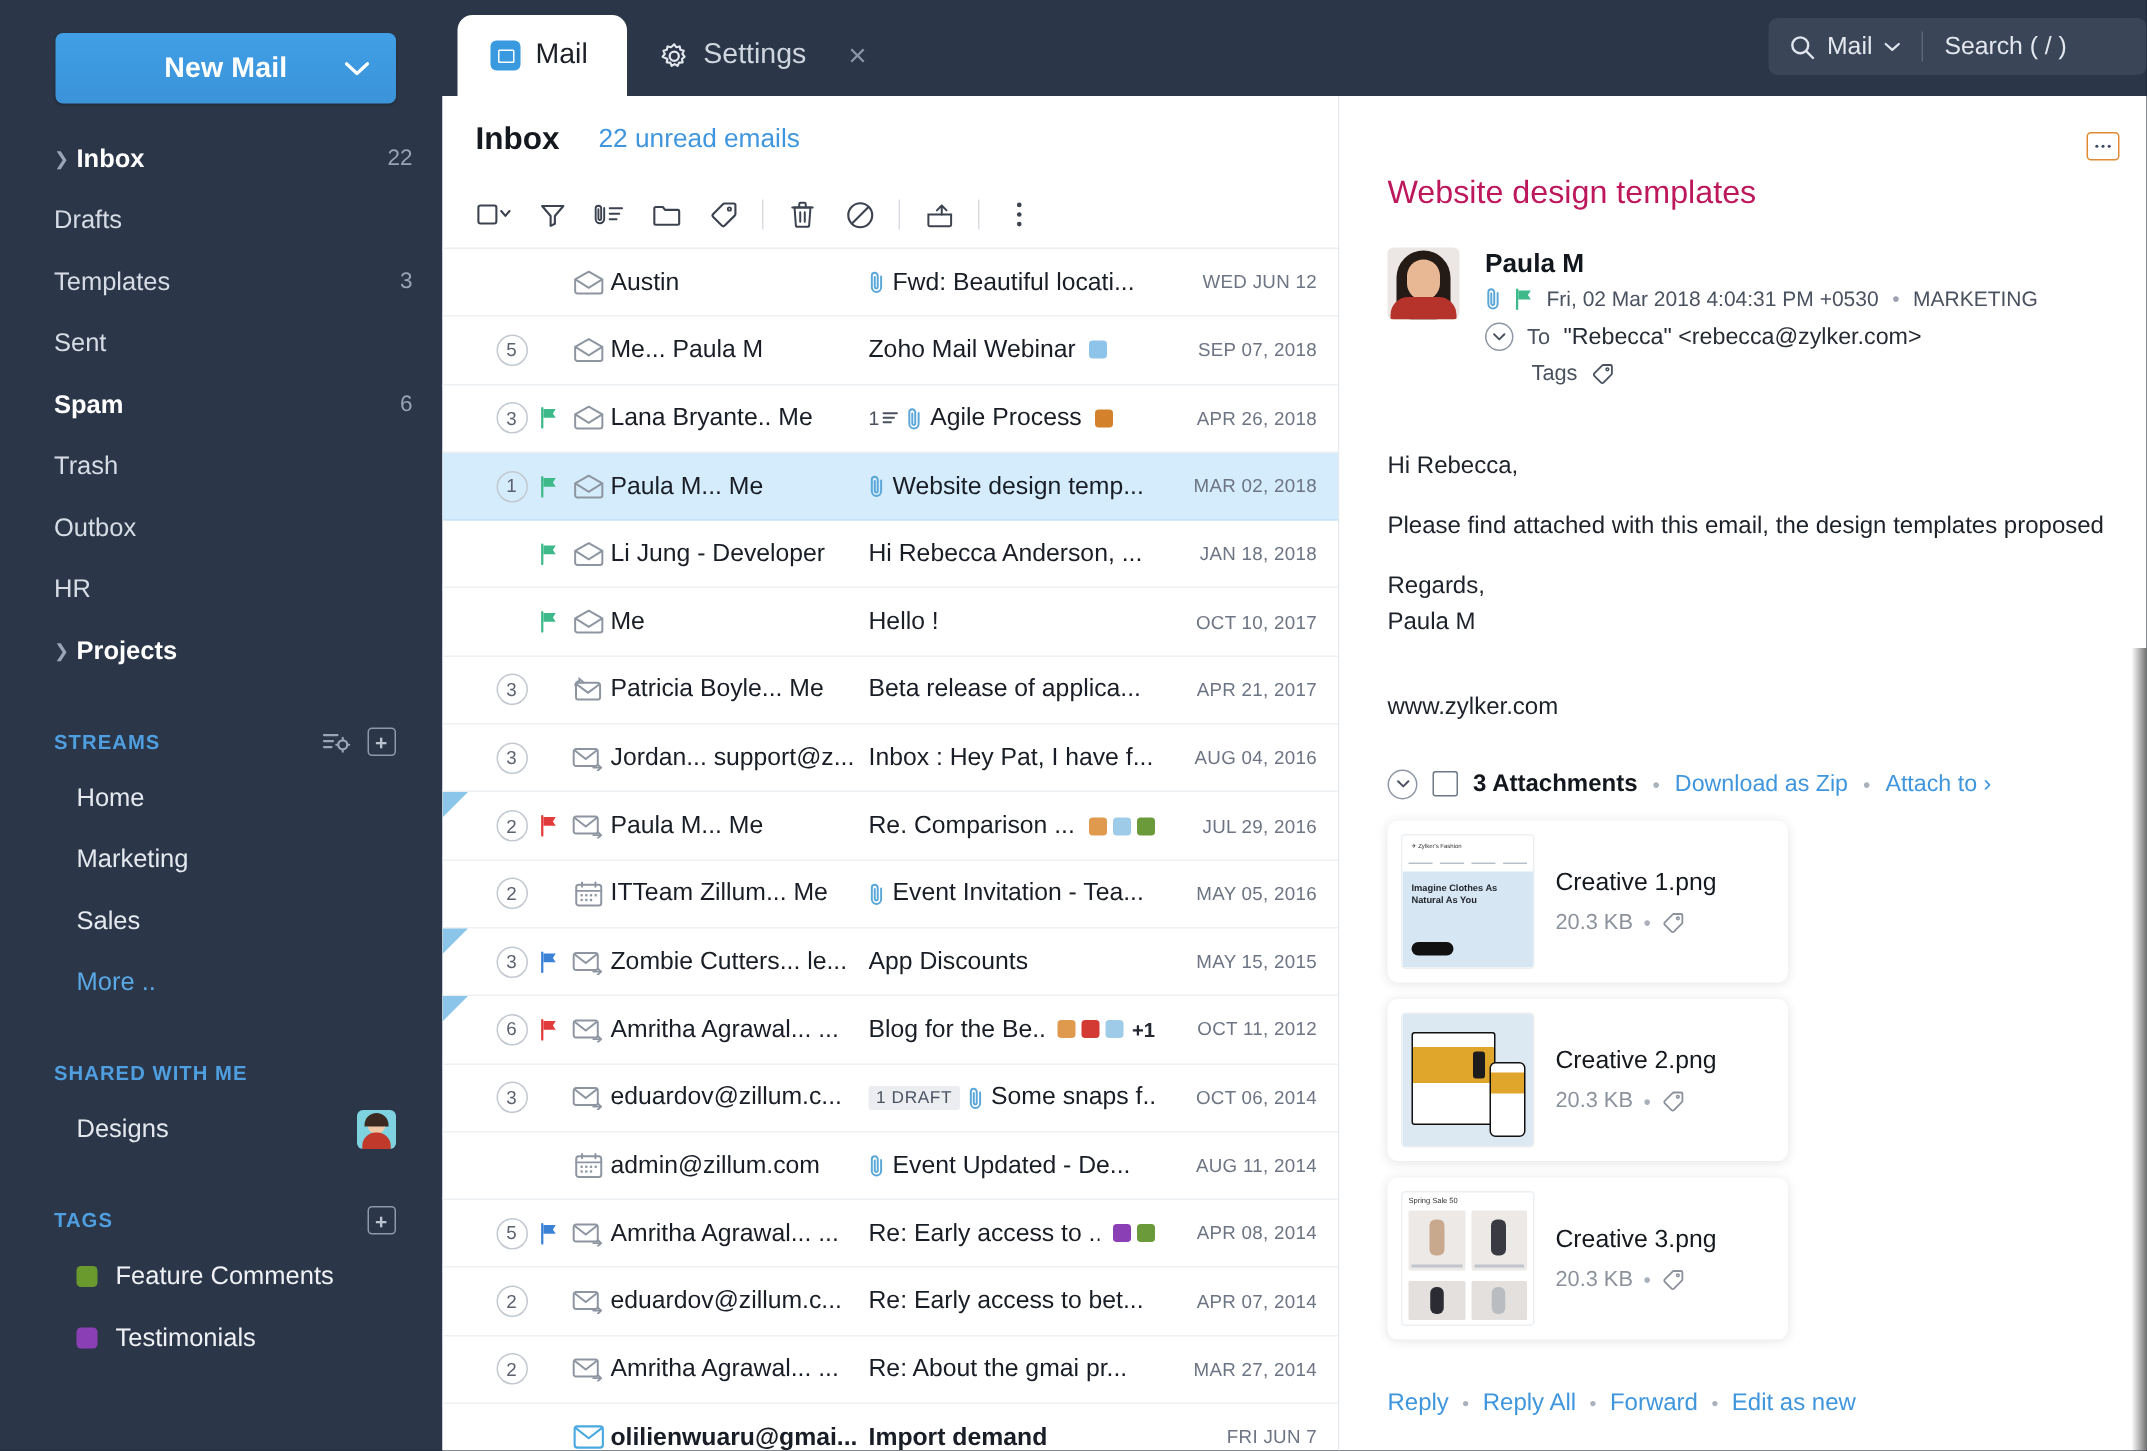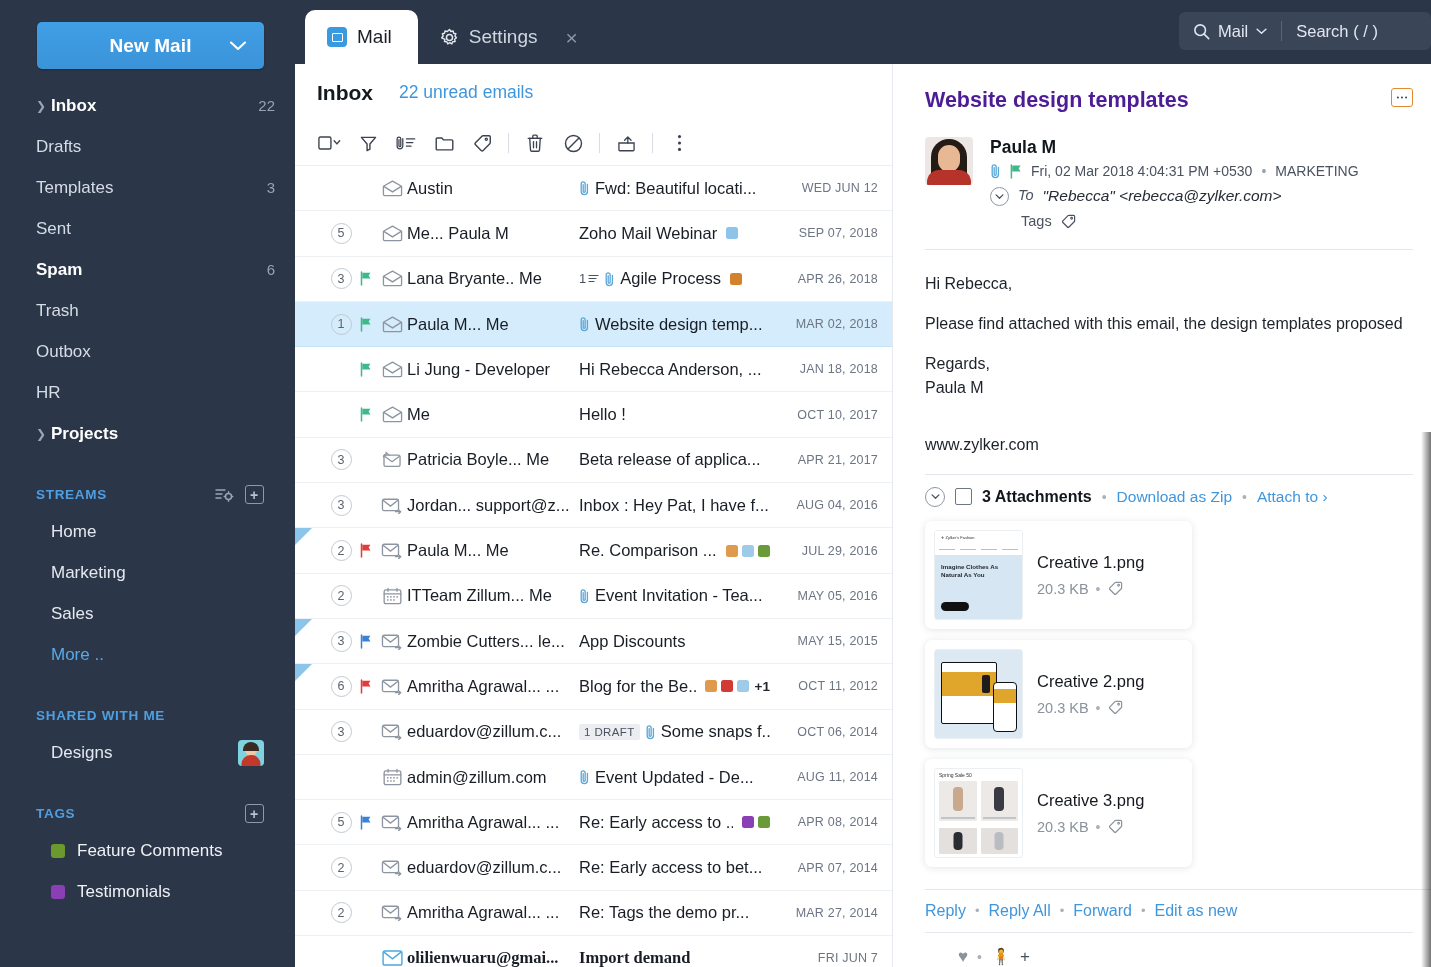--- a/index.html
+++ b/index.html
@@ -188,60 +188,60 @@
     padding-right: 6px;
   }
   .subj-wrap {
     flex: 1; min-width: 0; display: flex; align-items: center; gap: 5px;
     padding-right: 8px;
   }
   .subj {
     font-size: 16.5px; color: #191d25;
     white-space: nowrap; overflow: hidden; text-overflow: clip;
   }
-  .row.unread .sender, .row.unread .subj { font-weight: 700; font-family: Liberation Serif, serif; }
+  .row.unread .sender, .row.unread .subj { font-weight: 700; }
   .mini-count { color: #4a5260; font-size: 13px; display: flex; align-items: center; gap: 2px; }
   .draft-chip {
     background: #ebedf0; color: #4a5260; font-size: 11.5px; letter-spacing: .4px;
     padding: 2px 5px; border-radius: 2px; white-space: nowrap;
   }
   .tag-chips { display: flex; align-items: center; gap: 4px; margin-left: 4px; }
   .tchip { width: 12px; height: 12px; border-radius: 2.5px; flex: 0 0 12px; }
   .tplus { font-size: 13.5px; color: #23272f; font-weight: 700; margin-left: 2px; }
   .date {
     width: 100px; flex: 0 0 100px; text-align: right;
     font-size: 12.5px; color: #6d7584; letter-spacing: .2px; white-space: nowrap;
   }
 
   
   .read-col {
     flex: 1; min-width: 0; background: #fff;
     display: flex; flex-direction: column;
     padding: 0 0 0 32px; position: relative; overflow: hidden;
   }
   .read-title-row { display: flex; align-items: flex-start; padding: 24px 18px 0 0; }
-  .read-title { font-size: 21.5px; font-weight: 700; color: #4c1d95; flex: 1; }
+  .read-title { font-size: 21.5px; font-weight: 400; color: #be185d; flex: 1; margin-top: 28px; }
   .cmt-icon {
     width: 22px; height: 19px; border: 1.8px solid #e08b33; border-radius: 3px;
     display: flex; align-items: center; justify-content: center; color: #3b4a63;
     font-size: 13px; line-height: 1; position: relative; flex: 0 0 22px;
   }
   .sender-block { display: flex; margin-top: 24px; padding-right: 20px; }
   .avatar-lg {
     width: 48px; height: 48px; border-radius: 4px; margin-right: 17px;
     flex: 0 0 48px; position: relative; overflow: hidden; background: #ece7e4;
   }
   .av-hair { position: absolute; left: 6px; top: 2px; width: 36px; height: 46px; background: #241a16; border-radius: 18px 18px 10px 10px; }
   .av-face { position: absolute; left: 13px; top: 8px; width: 22px; height: 27px; background: #e8b894; border-radius: 11px 11px 11px 11px; z-index: 2;}
   .av-body { position: absolute; left: 2px; bottom: 0; width: 44px; height: 15px; background: #b5332a; border-radius: 12px 12px 0 0; z-index: 3; }
   .s-meta { flex: 1; min-width: 0; }
   .s-name { font-size: 17.5px; font-weight: 700; color: #12161d; }
   .s-line2 { display: flex; align-items: center; gap: 9px; margin-top: 5px; font-size: 14px; color: #4a5260; }
   .s-line2 .dot { color: #9aa2ae; }
-  .s-line3 { display: flex; gap: 9px; margin-top: 8px; font-size: 15.5px; color: #262b34; font-style: italic; }
+  .s-line3 { display: flex; align-items: center; gap: 9px; margin-top: 8px; font-size: 15.5px; color: #262b34; }
   .s-line3 .lbl-to { color: #4a5260; font-size: 14.5px; }
   .s-line4 { display: flex; align-items: center; gap: 9px; margin-top: 7px; font-size: 14.5px; color: #4a5260; padding-left: 31px; }
   .circ-chev {
     width: 19px; height: 19px; border-radius: 50%; border: 1.4px solid #8e97a4;
     display: flex; align-items: center; justify-content: center;
     color: #4a5260; font-size: 10px; flex: 0 0 19px;
   }
   .hr { height: 1px; background: #e4e8ec; margin: 20px 18px 0 0; }
   .body-txt { padding: 22px 18px 0 0; font-size: 16px; color: #1c2franchement; }
   .body-txt p { font-size: 16px; color: #1d222a; line-height: 1.45; white-space: nowrap; }
@@ -260,21 +260,21 @@
 
   .att-grid { display: flex; flex-wrap: wrap; gap: 11px; margin-top: 14px; }
   .att-card {
     width: 267px; height: 108px; border-radius: 7px;
     background: #fff; box-shadow: 0 1px 7px rgba(35,45,60,.13);
     display: flex; align-items: center; padding: 9px; cursor: pointer;
   }
   .att-thumb { width: 89px; height: 90px; border-radius: 3px; flex: 0 0 89px; overflow: hidden; position: relative; background: #fff; border: 1px solid #eceff2;}
   .att-info { padding-left: 14px; min-width: 0; }
   .att-fn { font-size: 16.5px; color: #15191f; white-space: nowrap; }
-  .att-sz-row { display: flex; align-items: center; gap: 7px; margin-top: 9px; }
+  .att-sz-row { display: flex; align-items: flex-end; gap: 7px; margin-top: 9px; }
   .att-sz { font-size: 14.5px; color: #8b929c; }
 
   
   .t1-top { height: 16px; background: #fff; }
   .t1-logo { position: absolute; left: 6px; top: 4px; font-size: 4px; color: #333; }
   .t1-nav { position: absolute; top: 16px; left: 4px; right: 4px; height: 5px; display: flex; gap: 5px; }
   .t1-nav i { flex: 1; height: 1.5px; background: #b9c0c8; display: block; margin-top: 2px; }
   .t1-hero { position: absolute; top: 24px; left: 0; right: 0; bottom: 0; background: #d6e6f3; }
   .t1-txt { position: absolute; top: 32px; left: 6px; font-size: 6.2px; color: #23282f; font-weight: 700; line-height: 1.25; }
   .t1-btn { position: absolute; left: 6px; bottom: 8px; width: 28px; height: 9px; background: #111; border-radius: 5px; }
@@ -934,21 +934,21 @@
               <span class="flag-slot"></span>
               <span class="env-slot">
                 <svg width="22" height="17" viewBox="0 0 23 18">
                   <path d="M1.4 4.2a1.8 1.8 0 011.8-1.8h13.4a1.8 1.8 0 011.8 1.8v8.6a1.6 1.6 0 01-1.6 1.6H3A1.6 1.6 0 011.4 12.8z" fill="none" stroke="#8d95a1" stroke-width="1.4"></path>
                   <path d="M2 3.4 L9.9 9.6 L17.8 3.4" fill="none" stroke="#8d95a1" stroke-width="1.4"></path>
                   <path d="M15.2 15.6h5.4M18.4 13.4 L20.8 15.6 L18.4 17.8" fill="none" stroke="#8d95a1" stroke-width="1.3" stroke-linecap="round" stroke-linejoin="round"></path>
                 </svg>
               </span>
               <span class="sender">Amritha Agrawal... ...</span>
               <span class="subj-wrap">
-                <span class="subj">Re: Tags the demo pr...</span>
+                <span class="subj">Re: About the gmai pr...</span>
               </span>
               <span class="date">MAR 27, 2014</span>
             </div>
             <div class="row unread">
               <span class="cnt-pill"></span>
               <span class="flag-slot"></span>
               <span class="env-slot">
                 <svg width="21" height="16" viewBox="0 0 22 17">
                   <rect x="1" y="1" width="20" height="15" rx="2" fill="none" stroke="#4aa8e0" stroke-width="1.5"></rect>
                   <path d="M1.6 2 L11 9.4 L20.4 2" fill="none" stroke="#4aa8e0" stroke-width="1.5"></path>

